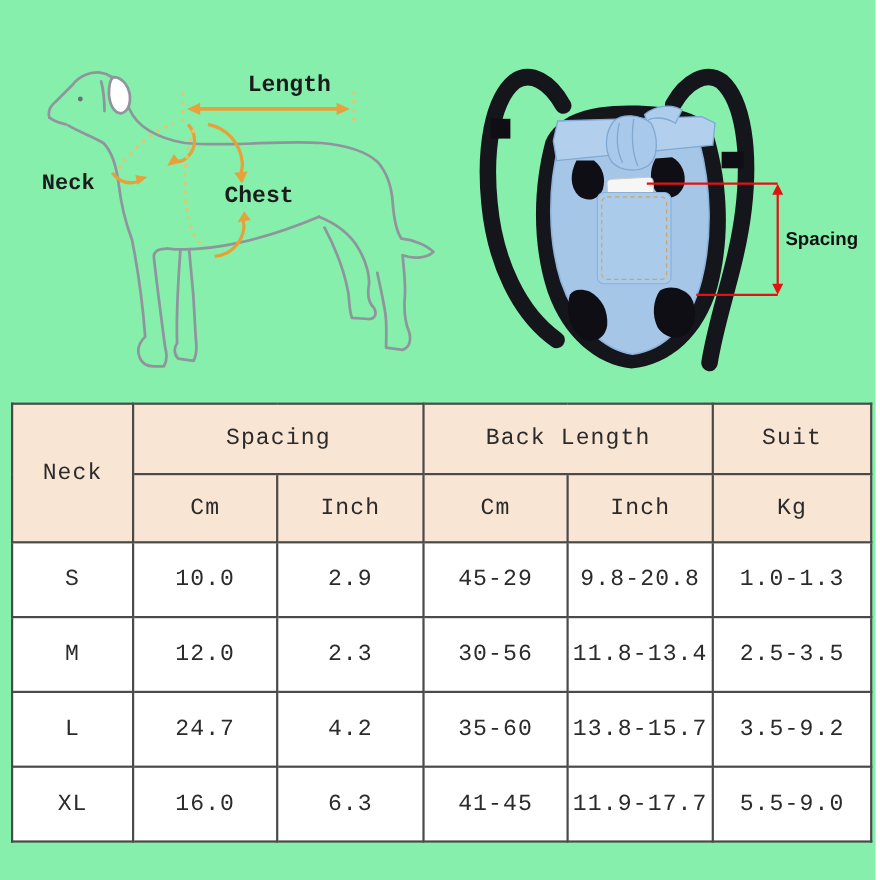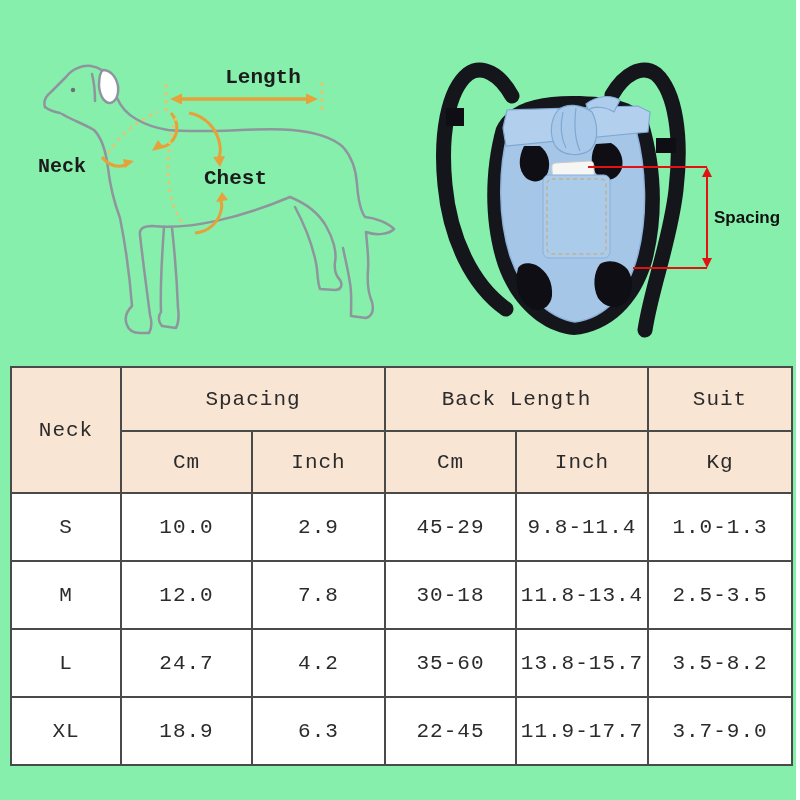--- a/index.html
+++ b/index.html
@@ -148,42 +148,42 @@
         <td>Inch</td>
         <td>Cm</td>
         <td>Inch</td>
         <td>Kg</td>
       </tr>
       <tr class="body">
         <td>S</td>
         <td>10.0</td>
         <td>2.9</td>
         <td>45-29</td>
-        <td>9.8-11.4</td>
+        <td>9.8-20.8</td>
         <td>1.0-1.3</td>
       </tr>
       <tr class="body">
         <td>M</td>
         <td>12.0</td>
-        <td>7.8</td>
-        <td>30-18</td>
+        <td>2.3</td>
+        <td>30-56</td>
         <td>11.8-13.4</td>
         <td>2.5-3.5</td>
       </tr>
       <tr class="body">
         <td>L</td>
         <td>24.7</td>
         <td>4.2</td>
         <td>35-60</td>
         <td>13.8-15.7</td>
-        <td>3.5-8.2</td>
+        <td>3.5-9.2</td>
       </tr>
       <tr class="body">
         <td>XL</td>
-        <td>18.9</td>
+        <td>16.0</td>
         <td>6.3</td>
-        <td>22-45</td>
+        <td>41-45</td>
         <td>11.9-17.7</td>
-        <td>3.7-9.0</td>
+        <td>5.5-9.0</td>
       </tr>
     </tbody>
   </table>
 </div>
 
 </body></html>

